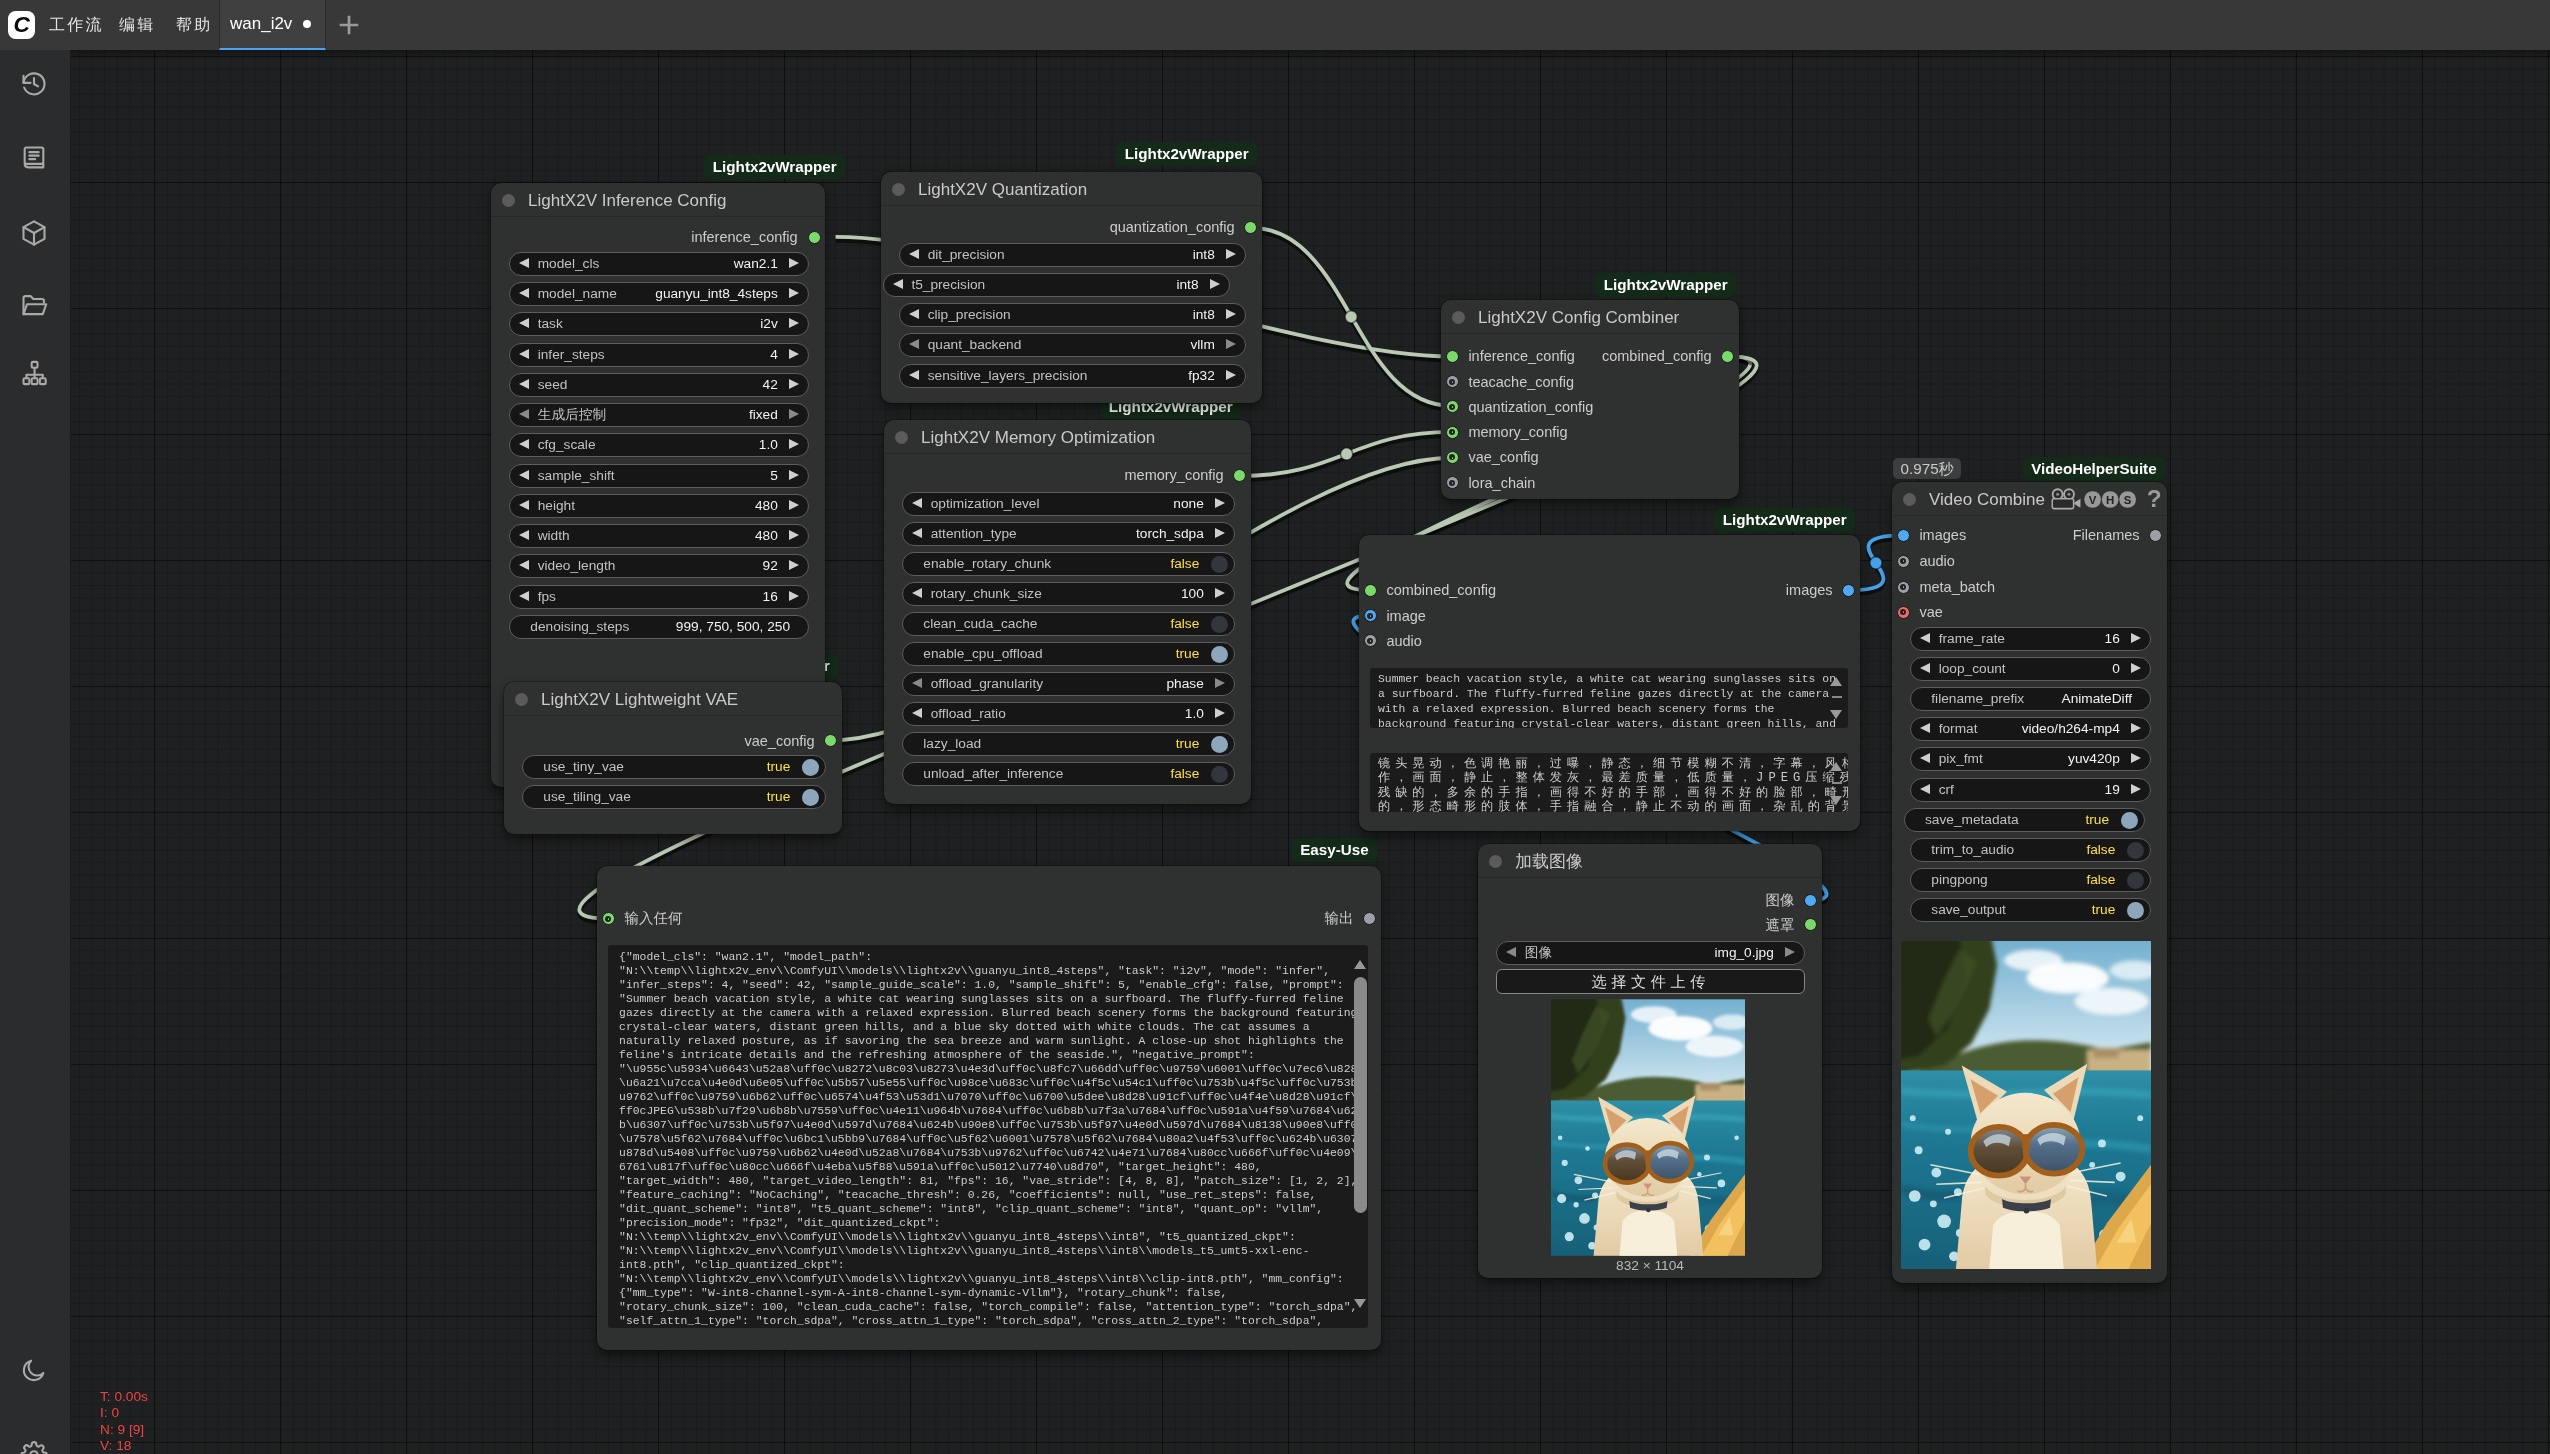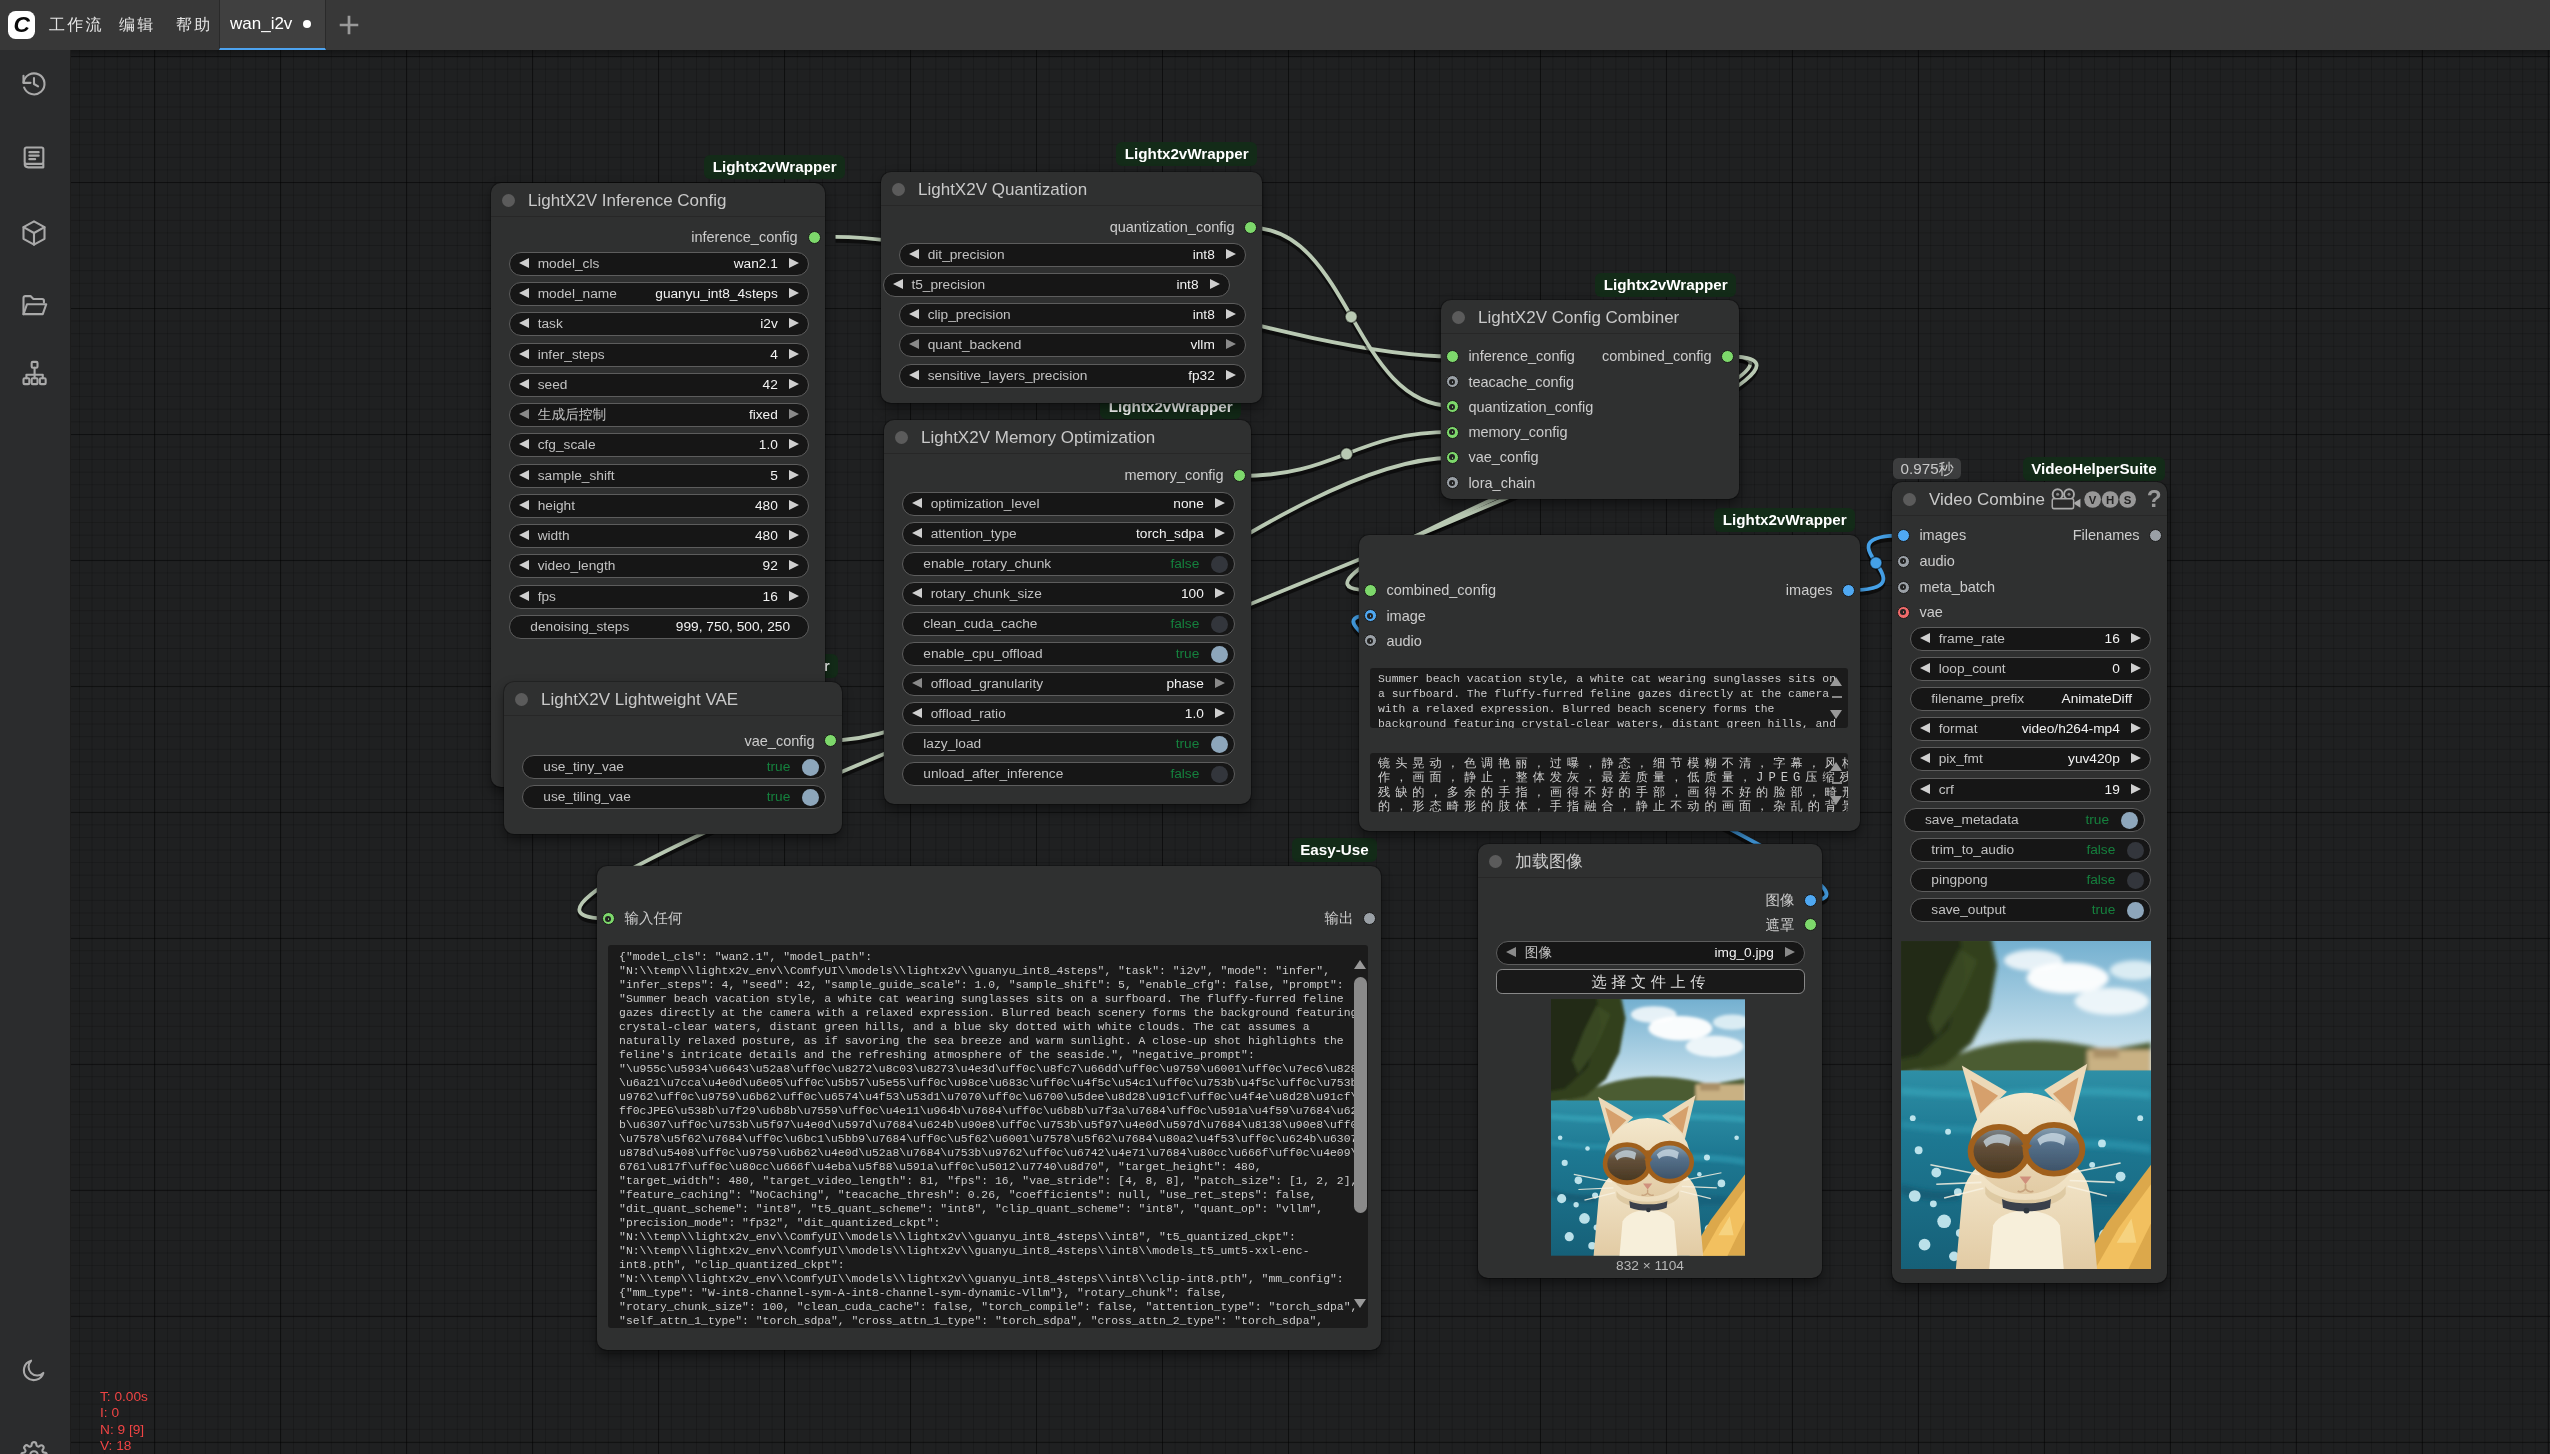--- a/index.html
+++ b/index.html
@@ -21,21 +21,21 @@
 .nhead{position:absolute;left:0;top:0;right:0;height:34px;border-bottom:0.8px solid #272727}
 .ndot{position:absolute;left:10.7px;top:10.7px;width:13.7px;height:13.7px;border-radius:50%;background:#5b5b5b}
 .ntitle{position:absolute;left:37px;top:0;height:34px;line-height:35px;color:#c9c9c9;font-size:17px;white-space:nowrap}
 .slot{position:absolute;height:18.3px;line-height:18.3px;font-size:14.5px;color:#ccc;white-space:nowrap}
 .port{position:absolute;border-radius:50%}
 .w{position:absolute;height:23.6px;background:#161616;border:0.8px solid #5d5d5d;border-radius:12.2px}
 .wlab{position:absolute;left:27.4px;top:0;height:22px;line-height:22px;font-size:13.7px;color:#c2c2c2;white-space:nowrap}
 .wlab2{position:absolute;left:20px;top:0;height:22px;line-height:22px;font-size:13.7px;color:#c2c2c2;white-space:nowrap}
 .wval{position:absolute;right:30.5px;top:0;height:22px;line-height:22px;font-size:13.7px;color:#f2f2f2;white-space:nowrap}
 .wval2{position:absolute;right:18.3px;top:0;height:22px;line-height:22px;font-size:13.7px;color:#f2f2f2;white-space:nowrap}
-.wvalt{position:absolute;right:35px;top:0;height:37px;line-height:22px;font-size:13.7px;color:#15803d;white-space:nowrap}
+.wvalt{position:absolute;right:35px;top:0;height:37px;line-height:22px;font-size:13.7px;color:#fde047;white-space:nowrap}
 .al{position:absolute;left:9.1px;top:5.3px;width:0;height:0;border-top:5.3px solid transparent;border-bottom:5.3px solid transparent;border-right:10px solid #ccc}
 .ar{position:absolute;right:9.1px;top:5.3px;width:0;height:0;border-top:5.3px solid transparent;border-bottom:5.3px solid transparent;border-left:10px solid #ccc}
 .tog{position:absolute;right:6.1px;top:2.7px;width:17px;height:17px;border-radius:50%}
 .badge{position:absolute;height:23.6px;line-height:23.6px;border-radius:6.1px;background:#132b18;color:#fff;font-size:15.2px;font-weight:bold;padding:0 8.4px;z-index:9;white-space:nowrap}
 .badgegrey{position:absolute;height:21.3px;line-height:21.3px;border-radius:5.3px;background:#3d3e3f;color:#c9c9c9;font-size:15.2px;padding:0 7.6px;z-index:9;white-space:nowrap}
 .ta{position:absolute;background:#1b1b1b;border-radius:3px;color:#cccccc;font-family:"Liberation Mono",monospace;font-size:11.4px;line-height:15px;overflow:hidden;white-space:pre}
 .stats{position:absolute;left:100px;top:1389px;color:#ef4444;font-size:13.7px;line-height:16.4px;z-index:5}
 svg{display:block}
 #links{position:absolute;left:0;top:0;z-index:5}
 </style></head><body>

